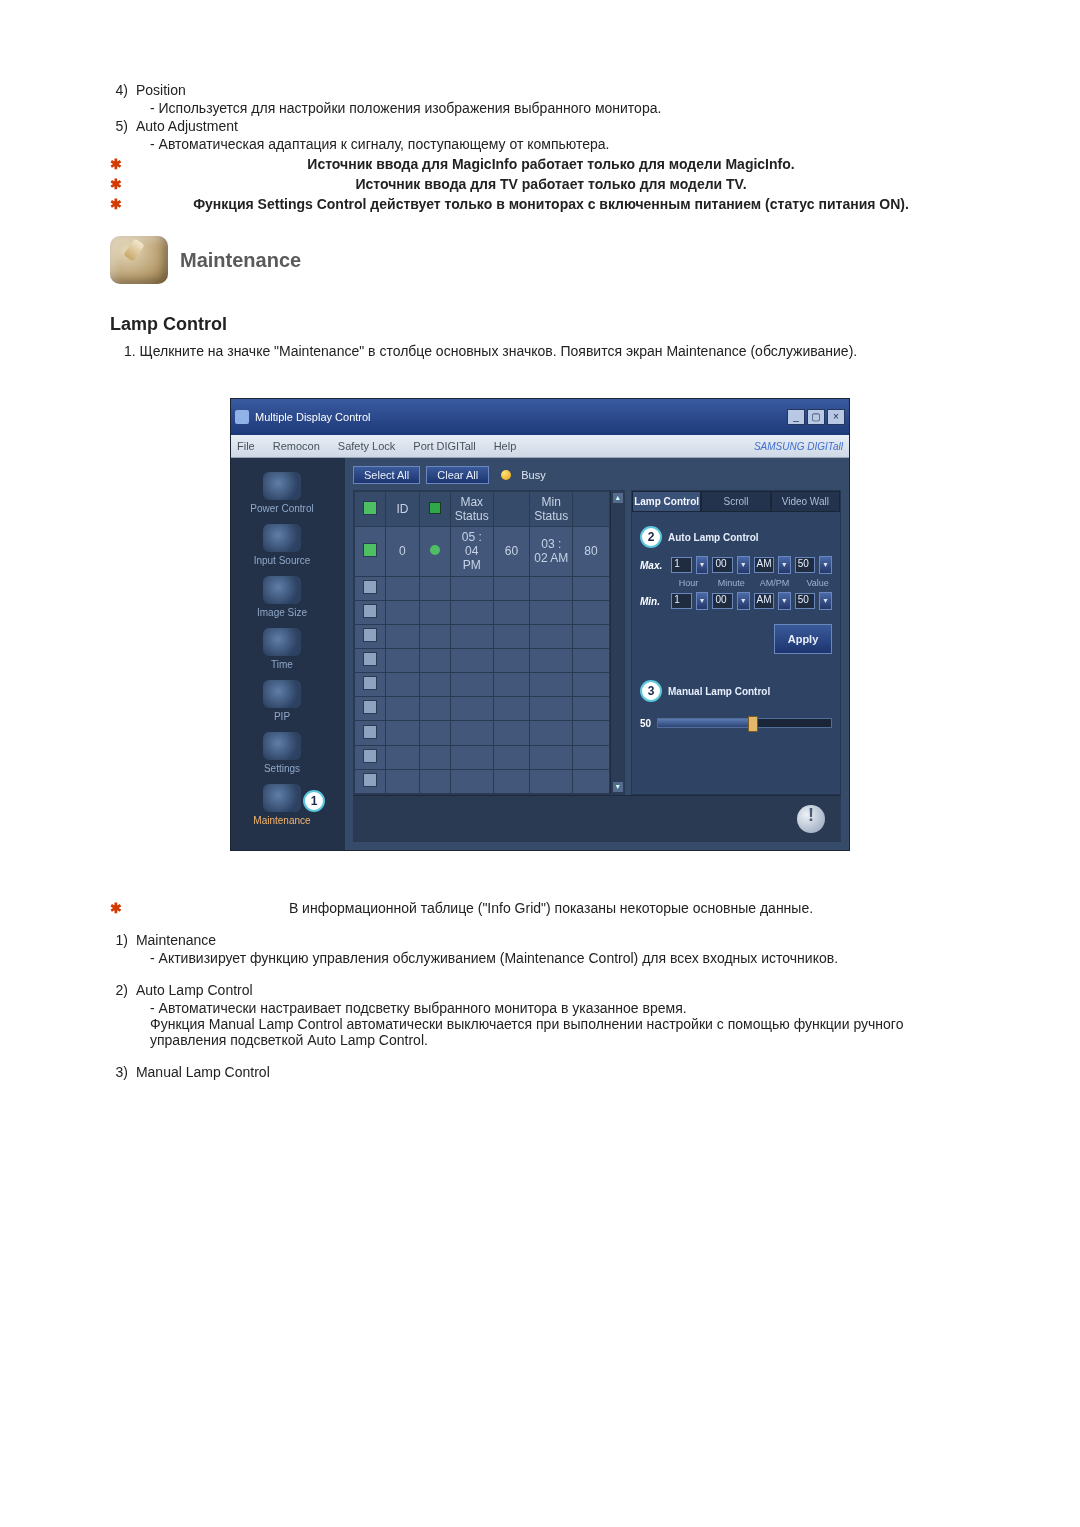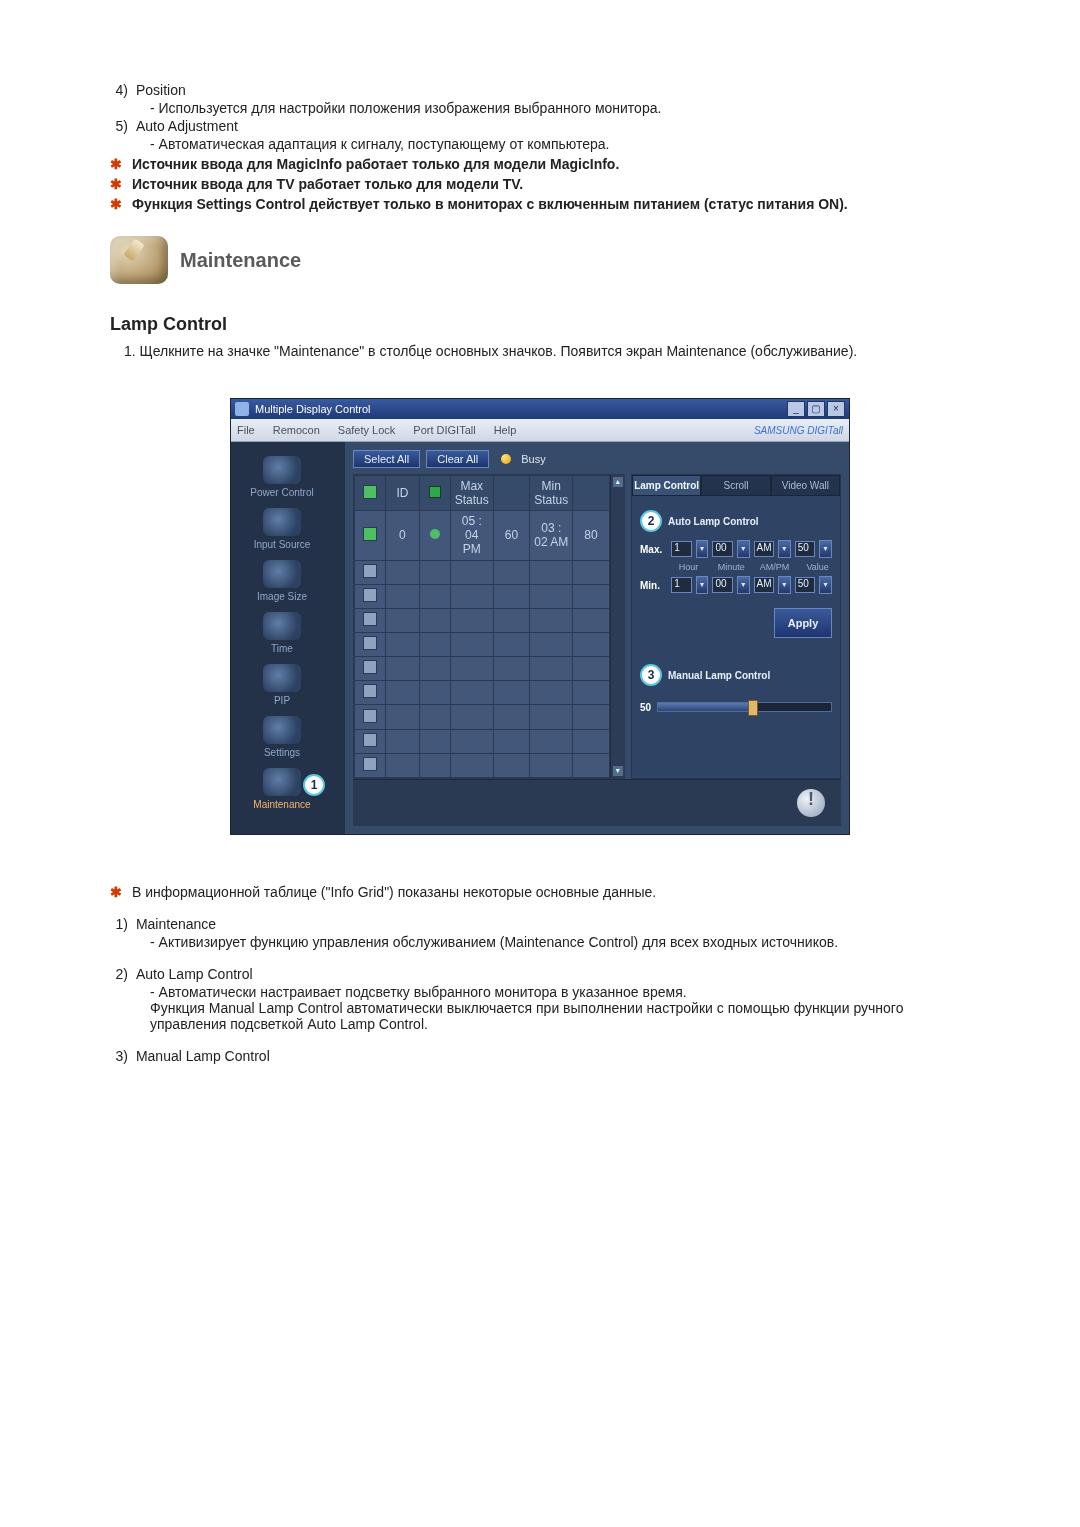--- a/index.html
+++ b/index.html
@@ -29,20 +29,21 @@
     display: inline-block;
   }
   .num-item .desc {
     margin-left: 40px;
     margin-top: 2px;
   }
   .star-line {
     margin: 4px 0;
     padding-left: 22px;
     position: relative;
+    text-align: center;
   }
   .star-line::before {
     content: "✱";
     position: absolute;
     left: 0;
     top: 0;
     color: #d23a00;
     font-weight: bold;
   }
   .star-bold { font-weight: bold; }
@@ -94,21 +95,21 @@
     font-size: 11px;
     color: #dfe6ef;
     box-shadow: 0 0 0 1px #1b2433;
   }
   .titlebar {
     background: linear-gradient(#3a5aa0,#1d3a78);
     color: #fff;
     display: flex;
     align-items: center;
     height: 20px;
-    padding: 0 4px;
+    padding: 8px 4px;
   }
   .titlebar .app-icon {
     width: 14px; height: 14px;
     background: #8fb2e8;
     margin-right: 6px;
     border-radius: 2px;
   }
   .titlebar .title-text { flex: 1; }
   .titlebar .win-btn {
     width: 16px; height: 14px;
@@ -310,21 +311,21 @@
     font-size: 12px;
     line-height: 18px;
     text-align: center;
   }
   .spin-row {
     display: flex;
     align-items: center;
     gap: 4px;
     margin: 4px 0;
   }
-  .spin-row .lbl { width: 30px; color: #fff; font-weight: bold; }
+  .spin-row .lbl { width: 30px; color: #fff; font-weight: bold; font-style: italic; }
   .spin {
     width: 22px; height: 16px;
     background: #1f2c40;
     border: 1px solid #6a86bf;
     color: #e6eefc;
     font-size: 10px;
     text-align: left;
     padding-left: 2px;
     box-sizing: border-box;
   }

